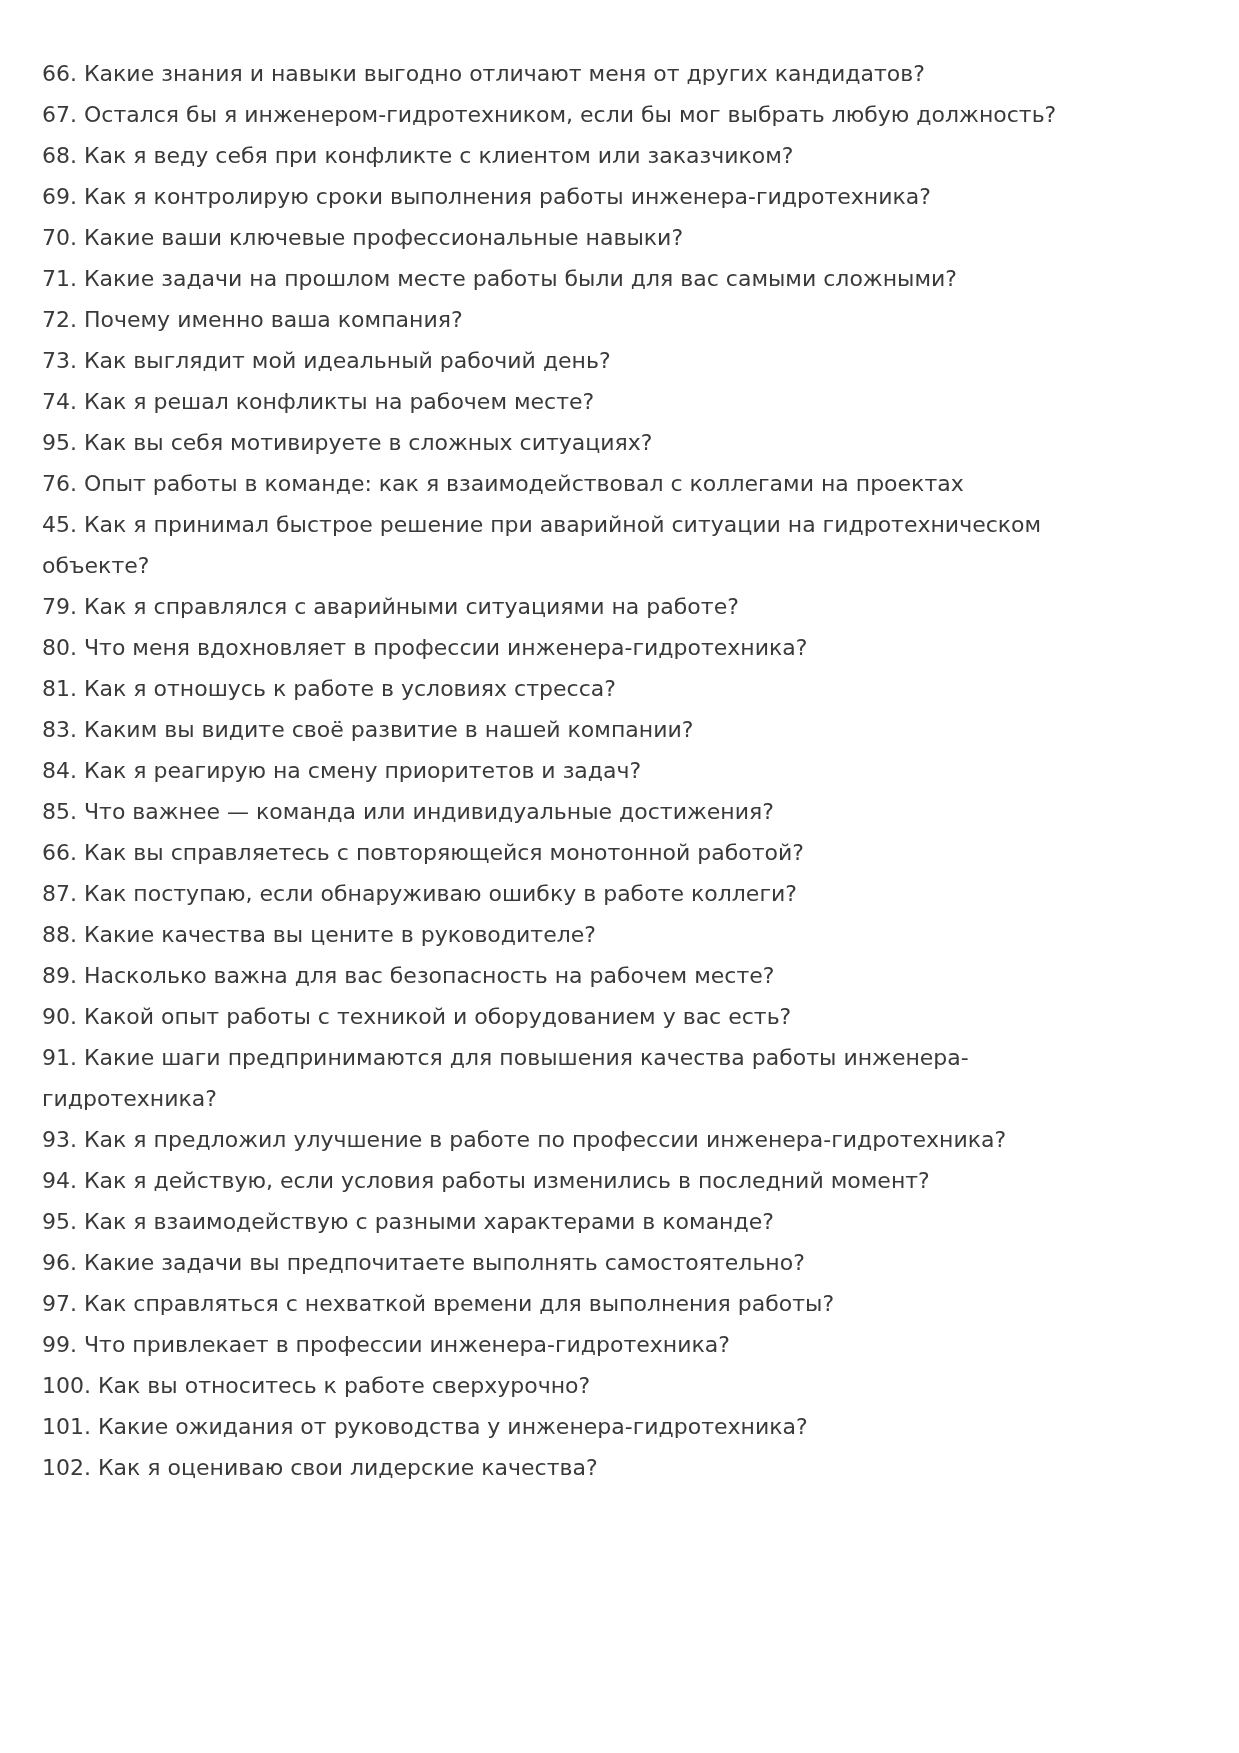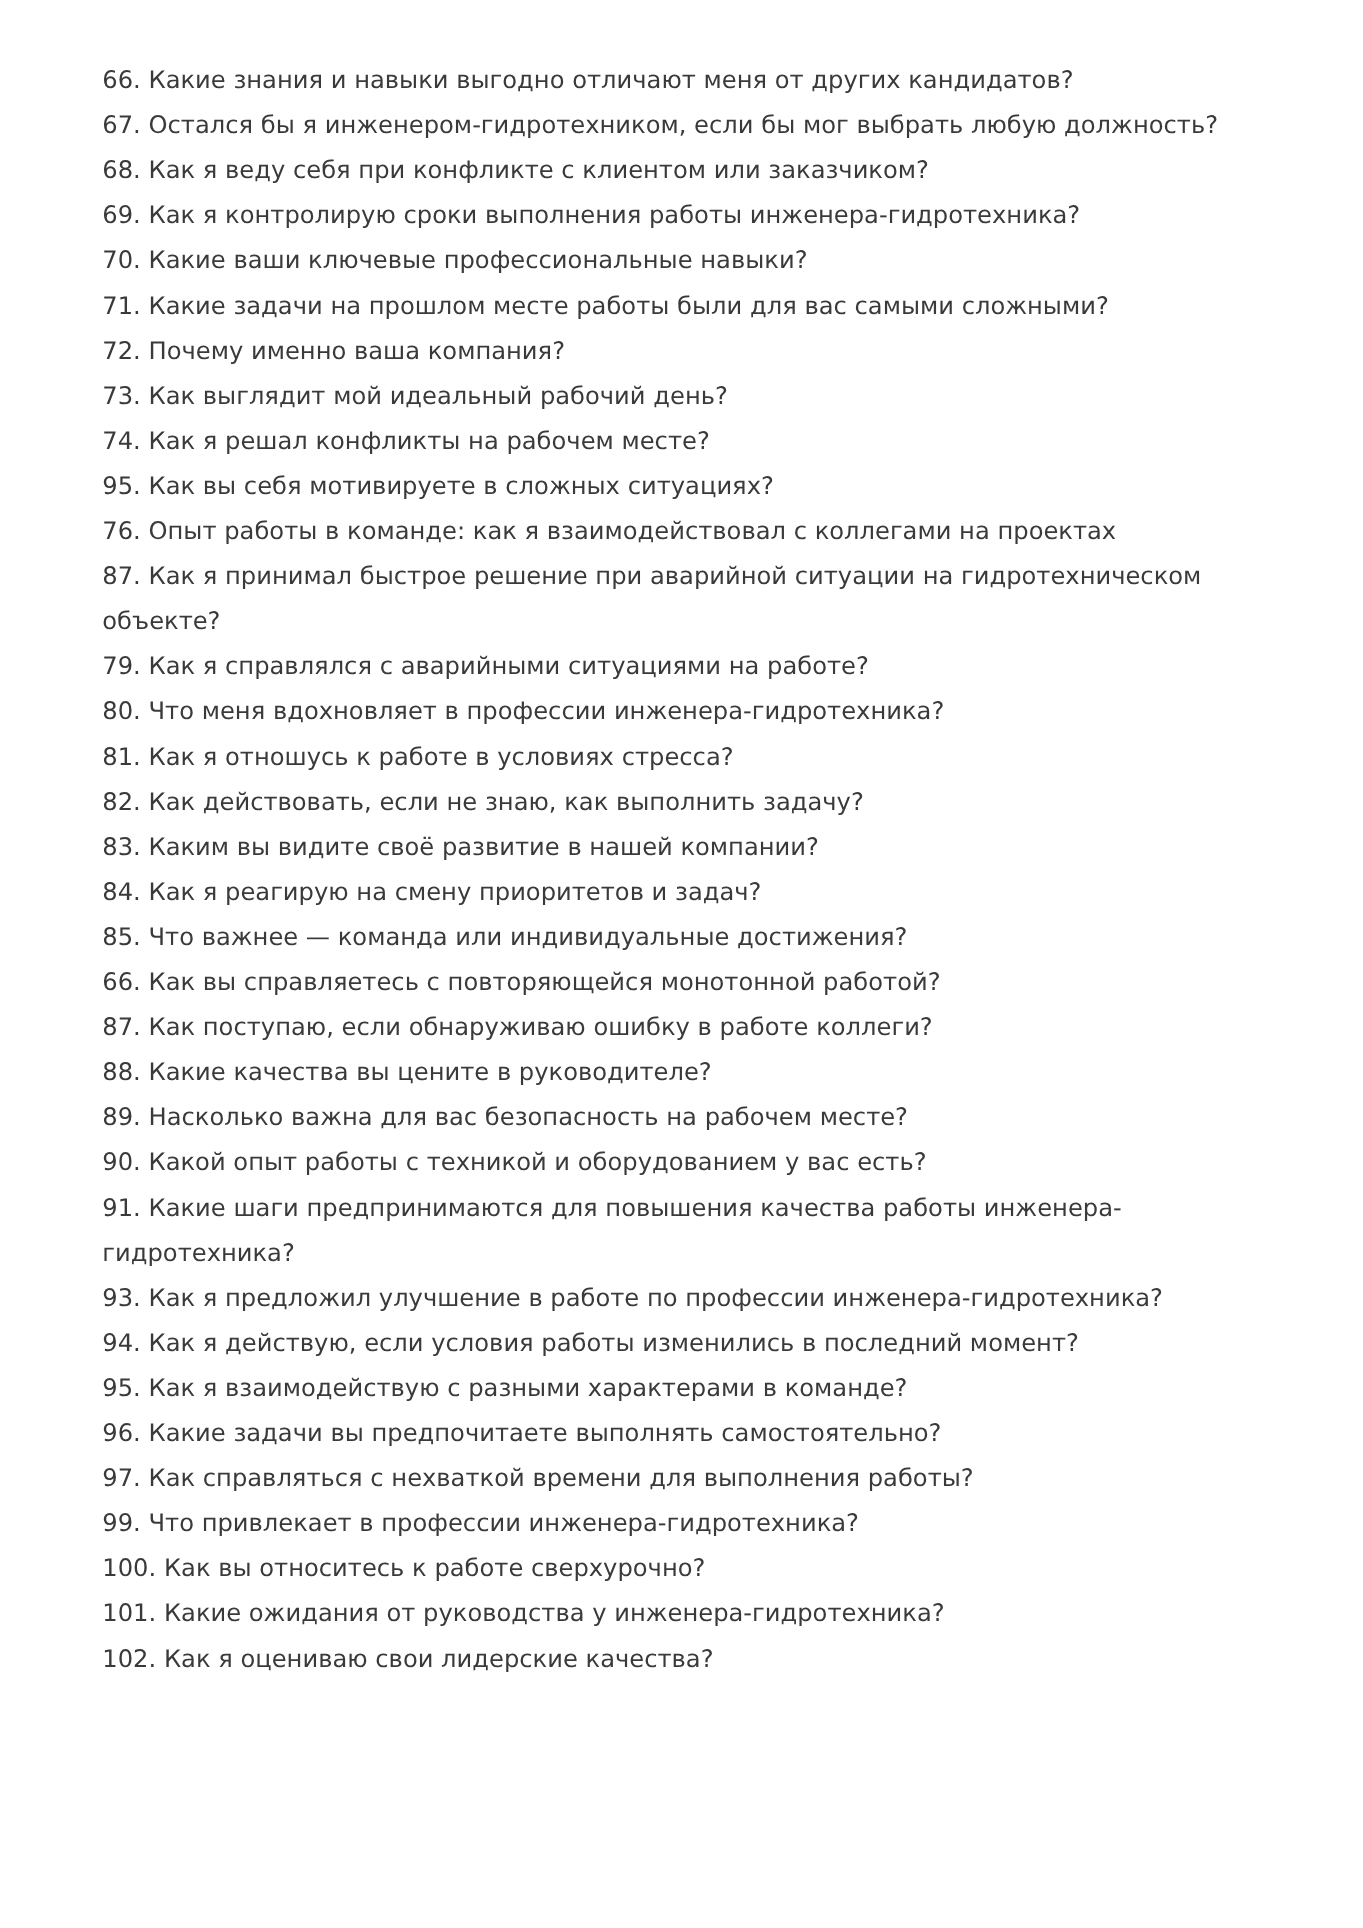--- a/index.html
+++ b/index.html
@@ -10,21 +10,21 @@
     width: 1239px;
     height: 1753px;
     background: #ffffff;
     font-family: "DejaVu Sans", "Liberation Sans", sans-serif;
     overflow: hidden;
   }
   .page {
     box-sizing: border-box;
     width: 1239px;
     height: 1551px;
-    padding: 53px 130px 0 93px;
+    padding: 53px 130px 0 42px;
   }
   .question-list {
     width: 1030px;
     margin: 0;
     padding: 0;
   }
   .question {
     margin: 0;
     padding: 0;
     font-size: 22px;
@@ -43,25 +43,24 @@
       <p class="question">67. Остался бы я инженером-гидротехником, если бы мог выбрать любую должность?</p>
       <p class="question">68. Как я веду себя при конфликте с клиентом или заказчиком?</p>
       <p class="question">69. Как я контролирую сроки выполнения работы инженера-гидротехника?</p>
       <p class="question">70. Какие ваши ключевые профессиональные навыки?</p>
       <p class="question">71. Какие задачи на прошлом месте работы были для вас самыми сложными?</p>
       <p class="question">72. Почему именно ваша компания?</p>
       <p class="question">73. Как выглядит мой идеальный рабочий день?</p>
       <p class="question">74. Как я решал конфликты на рабочем месте?</p>
       <p class="question">95. Как вы себя мотивируете в сложных ситуациях?</p>
       <p class="question">76. Опыт работы в команде: как я взаимодействовал с коллегами на проектах</p>
-      <p class="question">87. Как я принимал быстрое решение при аварийной ситуации на гидротехническом объекте?</p>
+      <p class="question">45. Как я принимал быстрое решение при аварийной ситуации на гидротехническом объекте?</p>
       <p class="question">79. Как я справлялся с аварийными ситуациями на работе?</p>
       <p class="question">80. Что меня вдохновляет в профессии инженера-гидротехника?</p>
       <p class="question">81. Как я отношусь к работе в условиях стресса?</p>
-      <p class="question">82. Как действовать, если не знаю, как выполнить задачу?</p>
       <p class="question">83. Каким вы видите своё развитие в нашей компании?</p>
       <p class="question">84. Как я реагирую на смену приоритетов и задач?</p>
       <p class="question">85. Что важнее — команда или индивидуальные достижения?</p>
       <p class="question">66. Как вы справляетесь с повторяющейся монотонной работой?</p>
       <p class="question">87. Как поступаю, если обнаруживаю ошибку в работе коллеги?</p>
       <p class="question">88. Какие качества вы цените в руководителе?</p>
       <p class="question">89. Насколько важна для вас безопасность на рабочем месте?</p>
       <p class="question">90. Какой опыт работы с техникой и оборудованием у вас есть?</p>
       <p class="question">91. Какие шаги предпринимаются для повышения качества работы инженера-гидротехника?</p>
       <p class="question">93. Как я предложил улучшение в работе по профессии инженера-гидротехника?</p>

